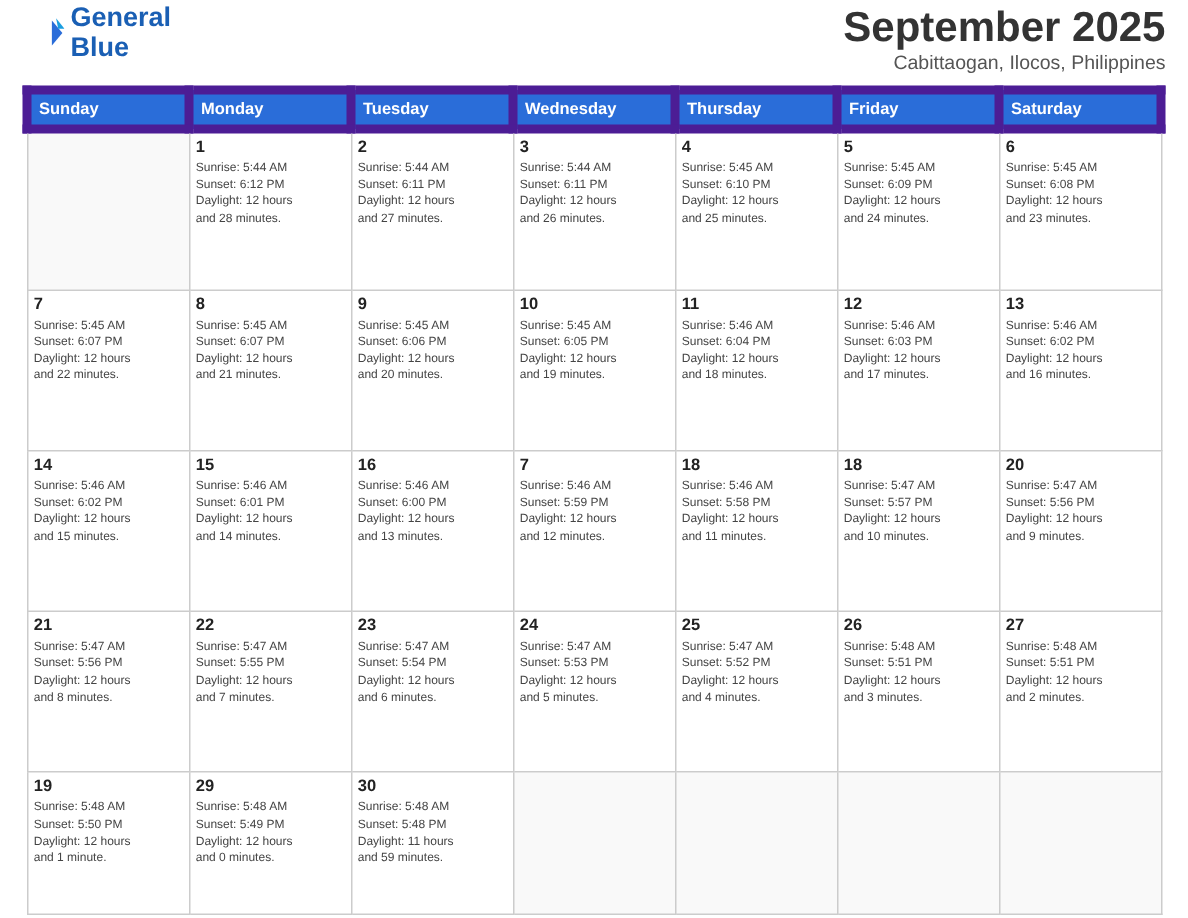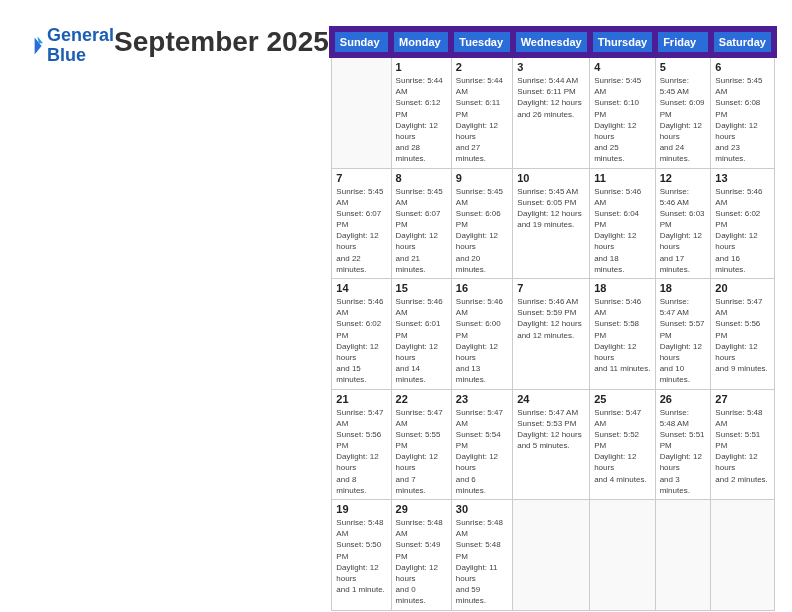--- a/index.html
+++ b/index.html
@@ -6,23 +6,23 @@
     body {
       width: 792px;
       height: 612px;
       font-family: Arial, sans-serif;
       background: #fff;
       overflow: hidden;
     }
     .page {
       width: 792px;
       height: 612px;
-      padding: 26px 15px;
+      padding: 2px 15px;
       display: flex;
-      flex-direction: row;
+      flex-direction: column;
     }
     .header {
       display: flex;
       justify-content: space-between;
       align-items: flex-start;
       margin-bottom: 8px;
     }
     .logo {
       display: flex;
       align-items: center;
@@ -103,20 +103,21 @@
         <polygon points="28,8 38,20 28,32" fill="#2a6dd9"></polygon>
         <polygon points="32,6 40,16 34,16" fill="#1a9ee0"></polygon>
       </svg>
       <div class="logo-text">
         <div><span class="blue">General</span></div>
         <div class="blue">Blue</div>
       </div>
     </div>
     <div class="title-block">
       <div class="month-title">September 2025</div>
+      <div class="location">Cabittaogan, Ilocos, Philippines</div>
     </div>
   </div>
 
   <table class="calendar">
     <thead>
       <tr id="weekday-header">
       <th>Sunday</th>
           <th>Monday</th>
           <th>Tuesday</th>
           <th>Wednesday</th>

